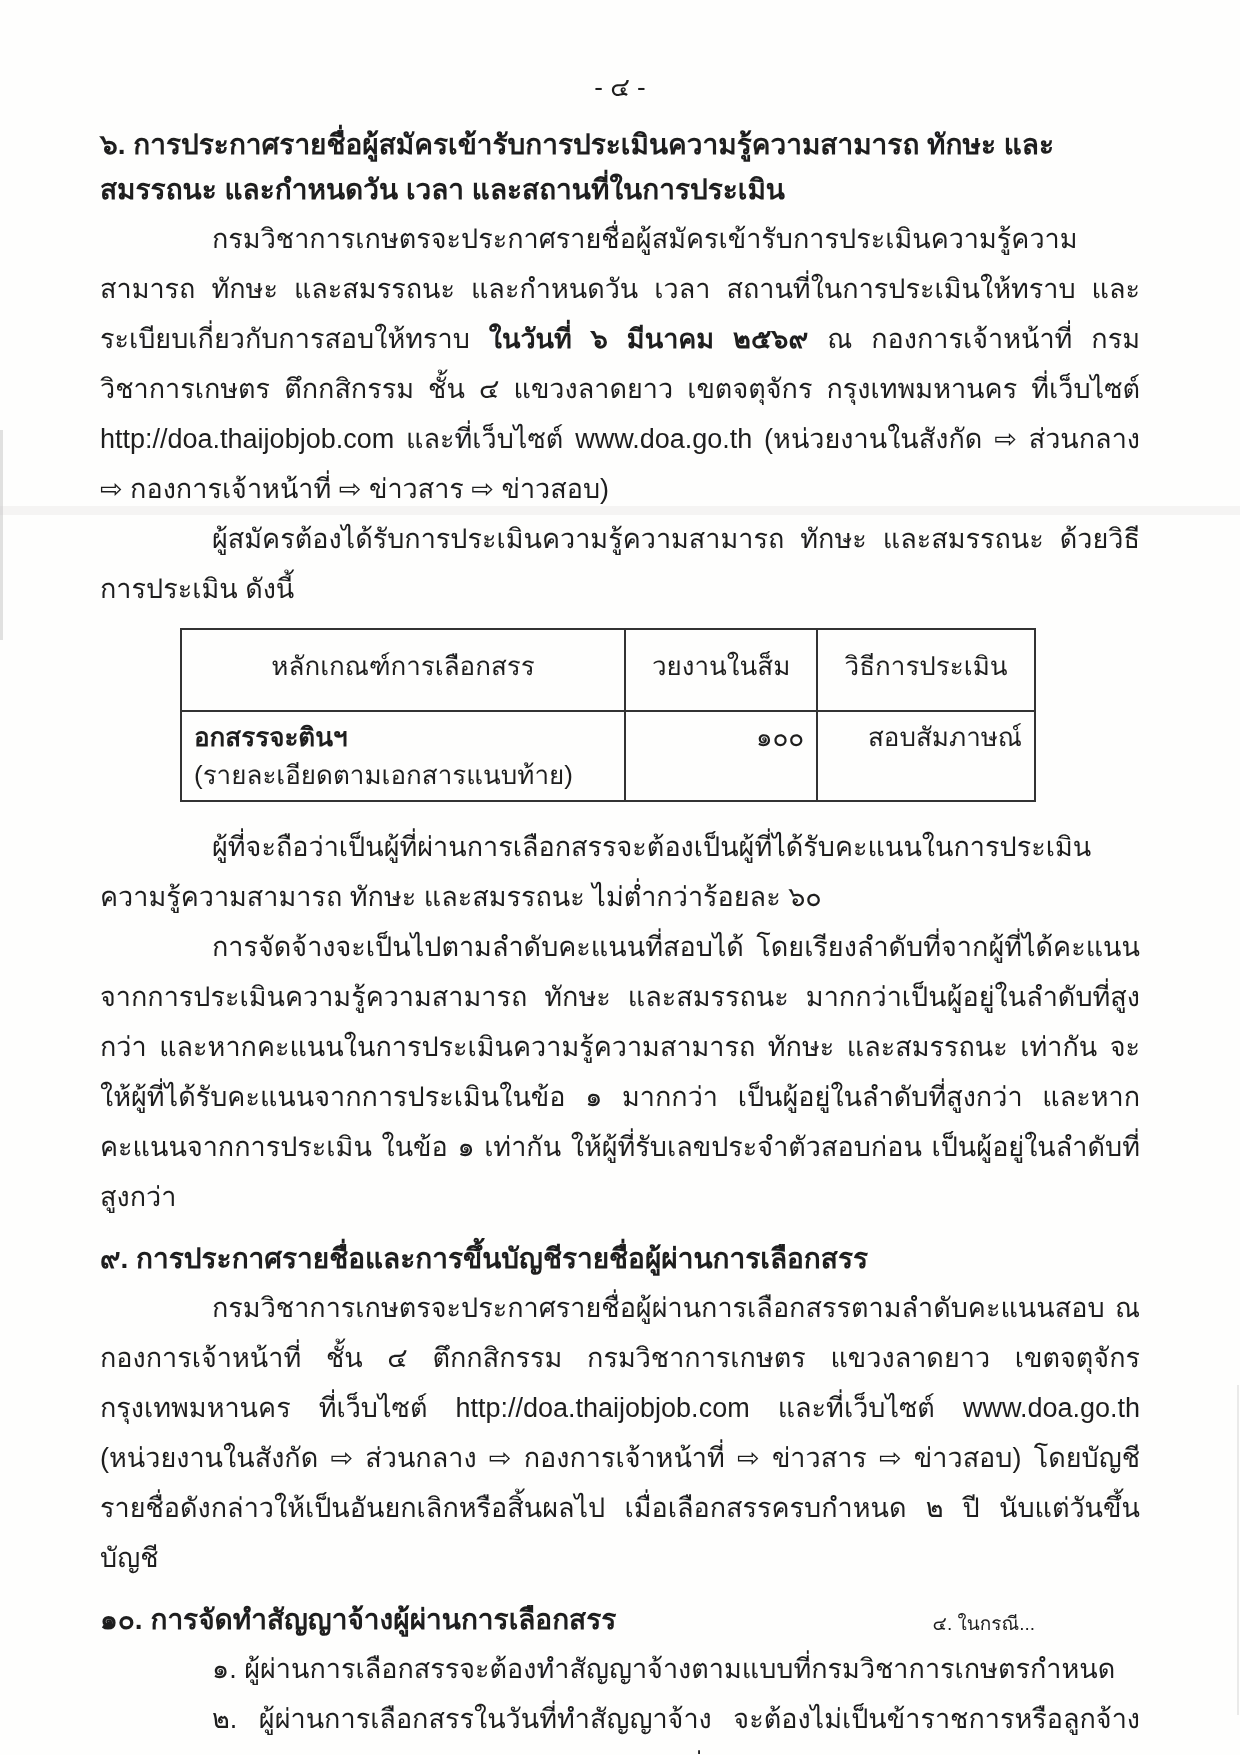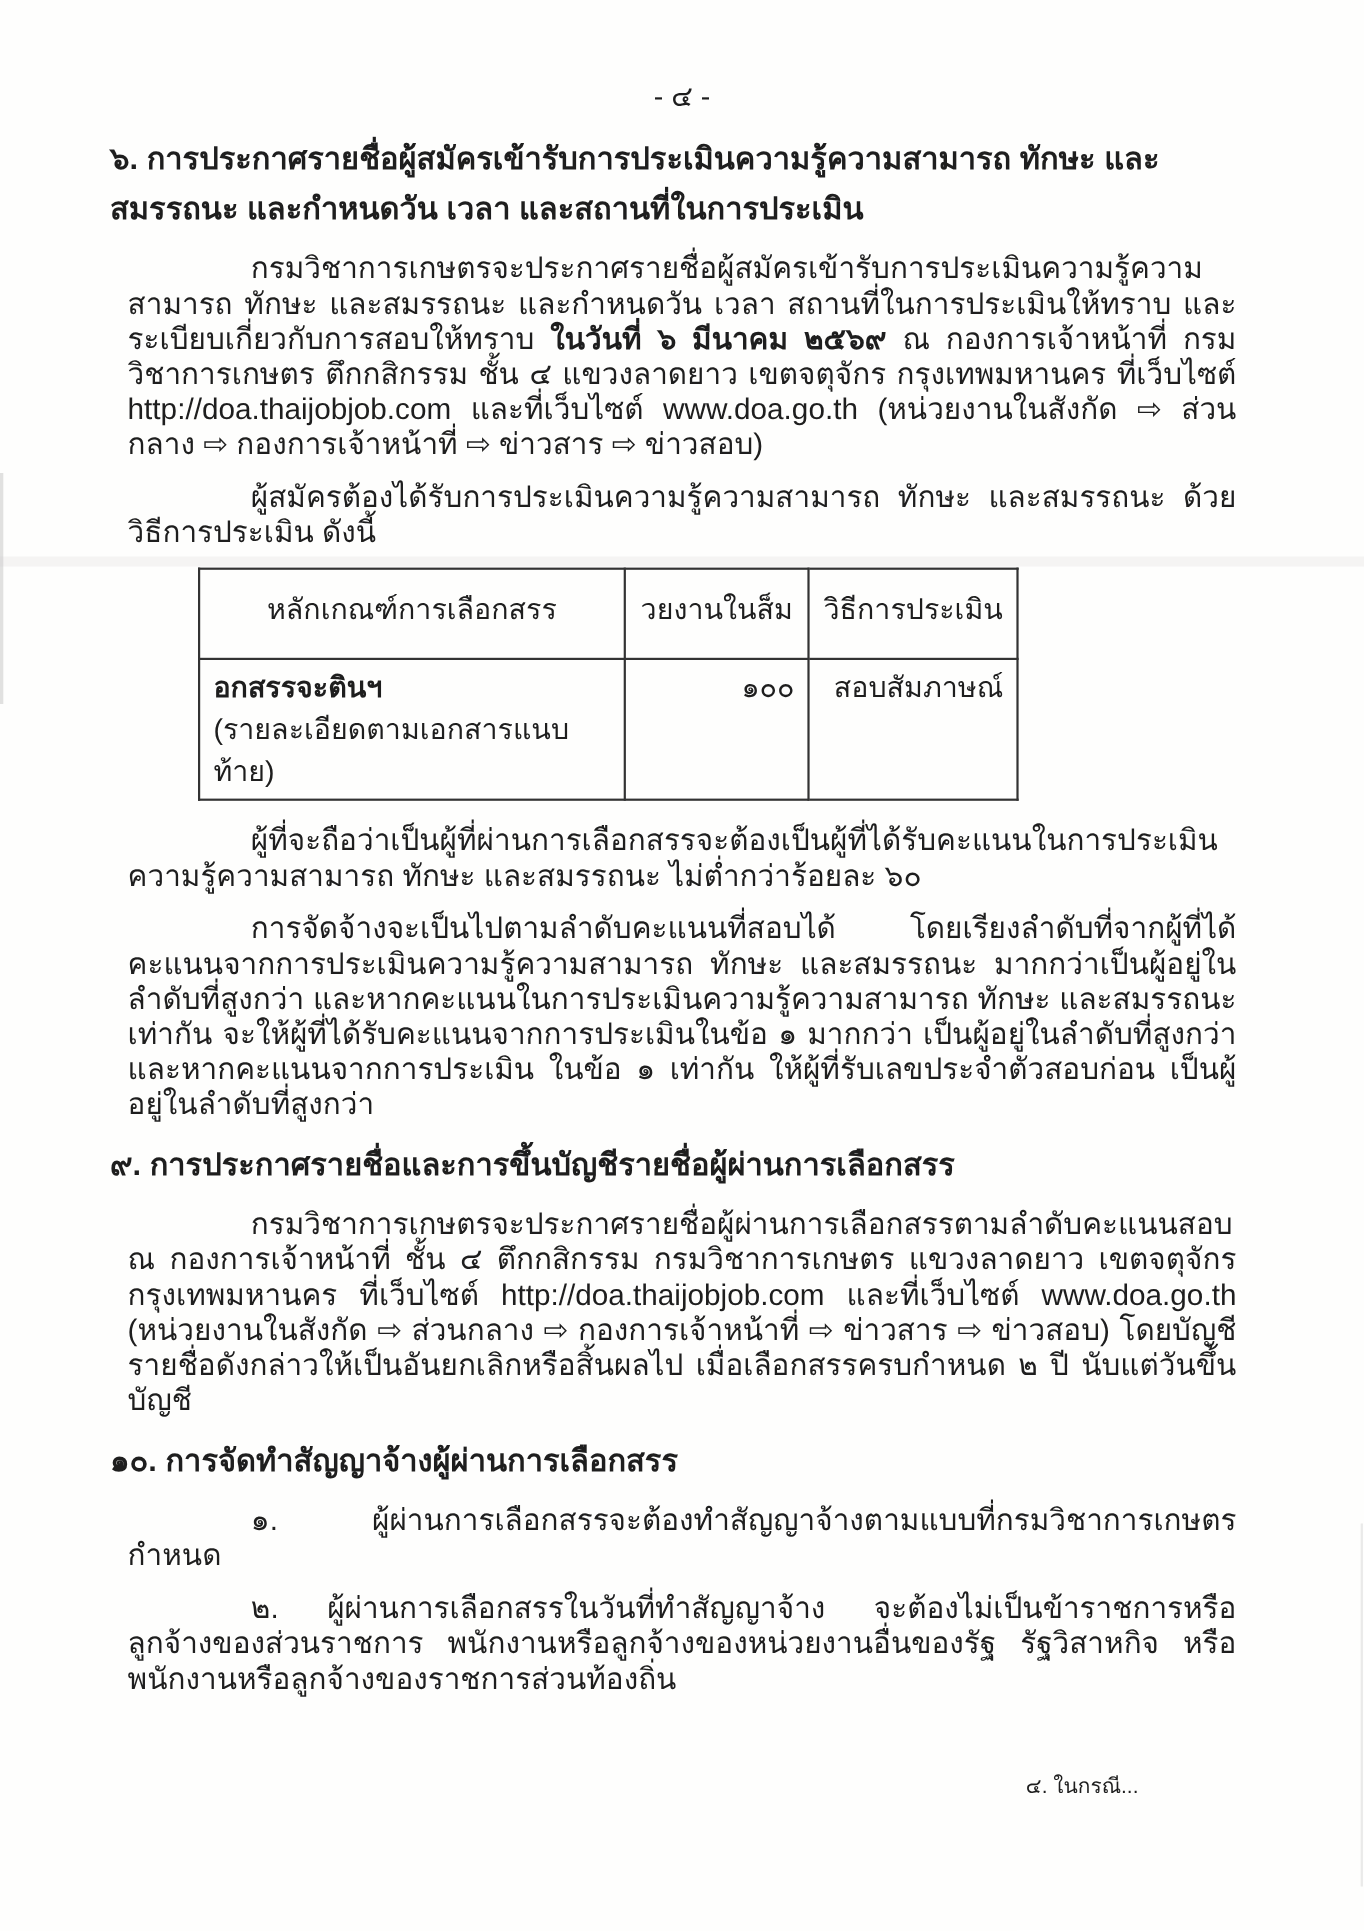--- a/index.html
+++ b/index.html
@@ -22,30 +22,30 @@
   }
   .heading {
     font-weight: bold;
     font-size: 28px;
     line-height: 45px;
     margin: 14px 0 2px 0;
     text-align: left;
   }
   .para {
     font-size: 27px;
-    line-height: 32px;
+    line-height: 50px;
     text-align: justify;
     text-indent: 112px;
-    margin: 16px;
+    margin: 0;
   }
   .b { font-weight: bold; }
   .eval-table {
     border-collapse: collapse;
     table-layout: fixed;
-    width: 746px;
+    width: 856px;
     margin: 14px 0 20px 80px;
     font-size: 26px;
   }
   .eval-table th, .eval-table td {
     border: 2px solid #333333;
     padding: 6px 12px;
     vertical-align: top;
     font-weight: normal;
   }
   .eval-table th {

